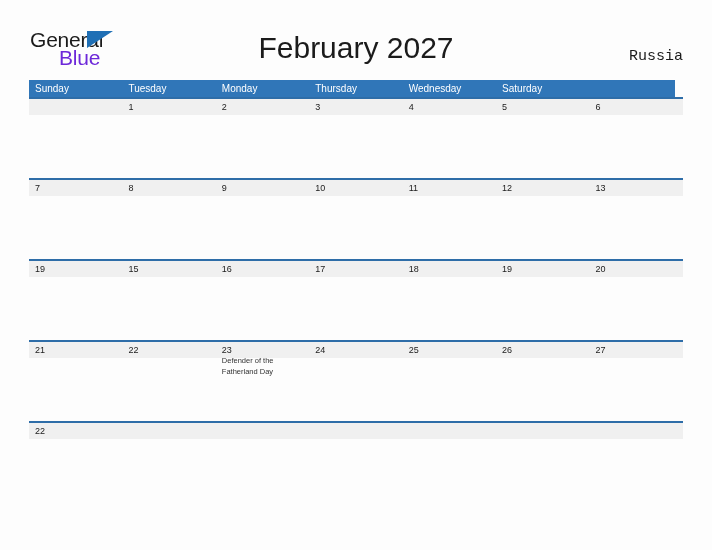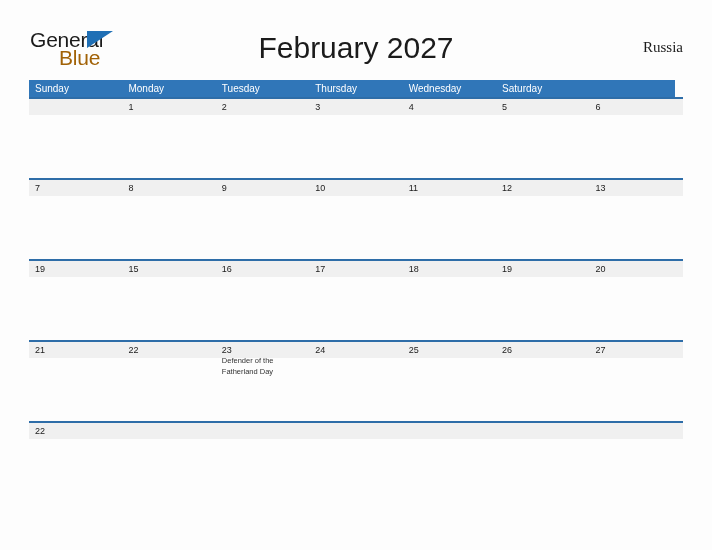--- a/index.html
+++ b/index.html
@@ -42,21 +42,21 @@
     font-family: "Liberation Sans", sans-serif;
     line-height: 24px;
     white-space: nowrap;
   }
   .logo-blue {
     position: absolute;
     left: 29px;
     top: 18px;
     font-size: 21px;
     letter-spacing: -0.2px;
-    color: #a16207;
+    color: #6d28d9;
     font-family: "Liberation Sans", sans-serif;
     line-height: 24px;
     white-space: nowrap;
   }
   .logo-flag {
     position: absolute;
     left: 57px;
     top: 3px;
     width: 0;
     height: 0;
@@ -75,24 +75,24 @@
     color: #1b1b1b;
     font-family: "Liberation Sans", sans-serif;
     line-height: 36px;
     white-space: nowrap;
   }
 
   
   .cal-country {
     position: absolute;
     right: 29px;
-    top: 38px;
+    top: 48px;
     font-size: 15px;
     color: #1b1b1b;
-    font-family: Liberation Serif, serif;
+    font-family: Liberation Mono, monospace;
     line-height: 18px;
     white-space: nowrap;
   }
 
   
   .calendar {
     position: absolute;
     left: 29px;
     top: 80px;
     width: 654px;
@@ -186,22 +186,22 @@
   <div class="cal-title">February 2027</div>
 
   <div class="cal-country">Russia</div>
 
 </div>
 
 <div class="calendar">
 
   <div class="weekday-row">
     <div class="weekday-cell">Sunday</div>
+    <div class="weekday-cell">Tuesday</div>
     <div class="weekday-cell">Monday</div>
-    <div class="weekday-cell">Tuesday</div>
     <div class="weekday-cell">Thursday</div>
     <div class="weekday-cell">Wednesday</div>
     <div class="weekday-cell">Saturday</div>
   </div>
 
   <div class="week-row">
     <div class="band"></div>
     <div class="days">
       <div class="day-cell empty">
         <span class="day-num"></span>

